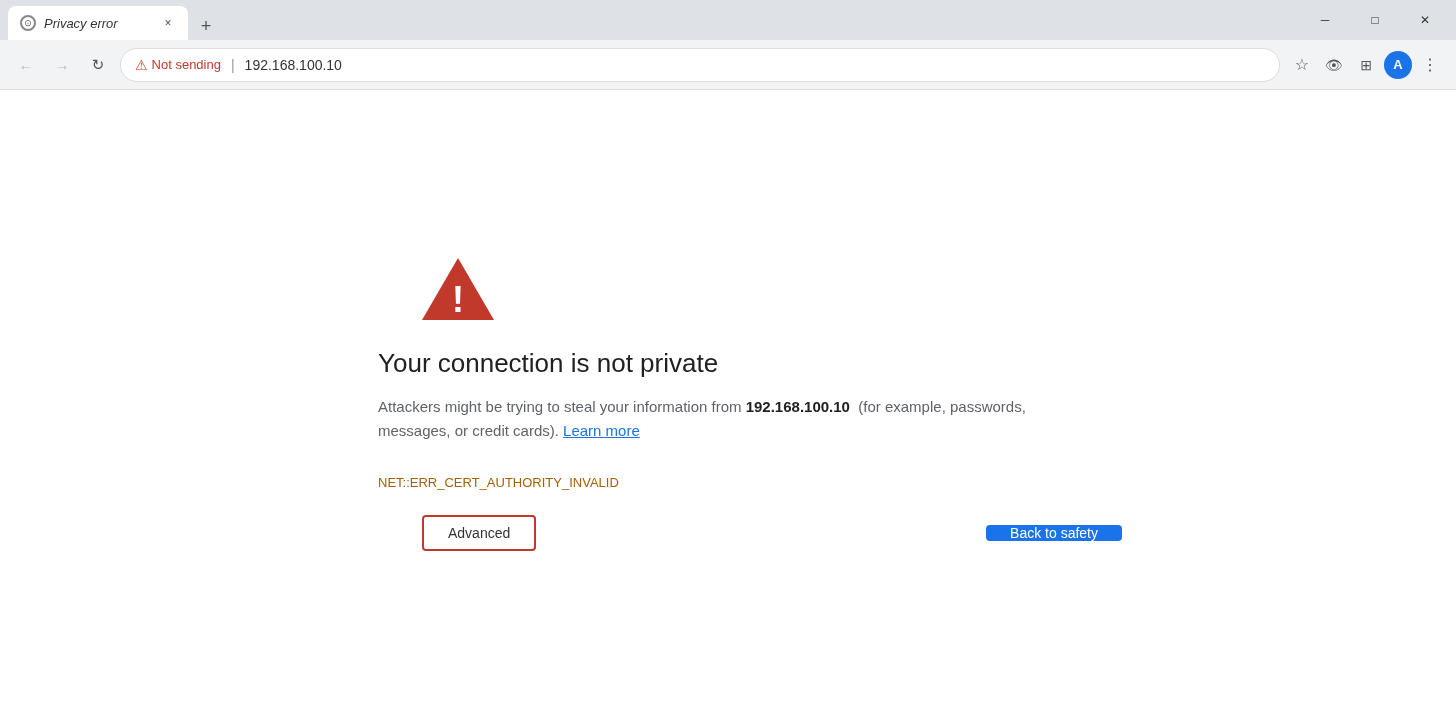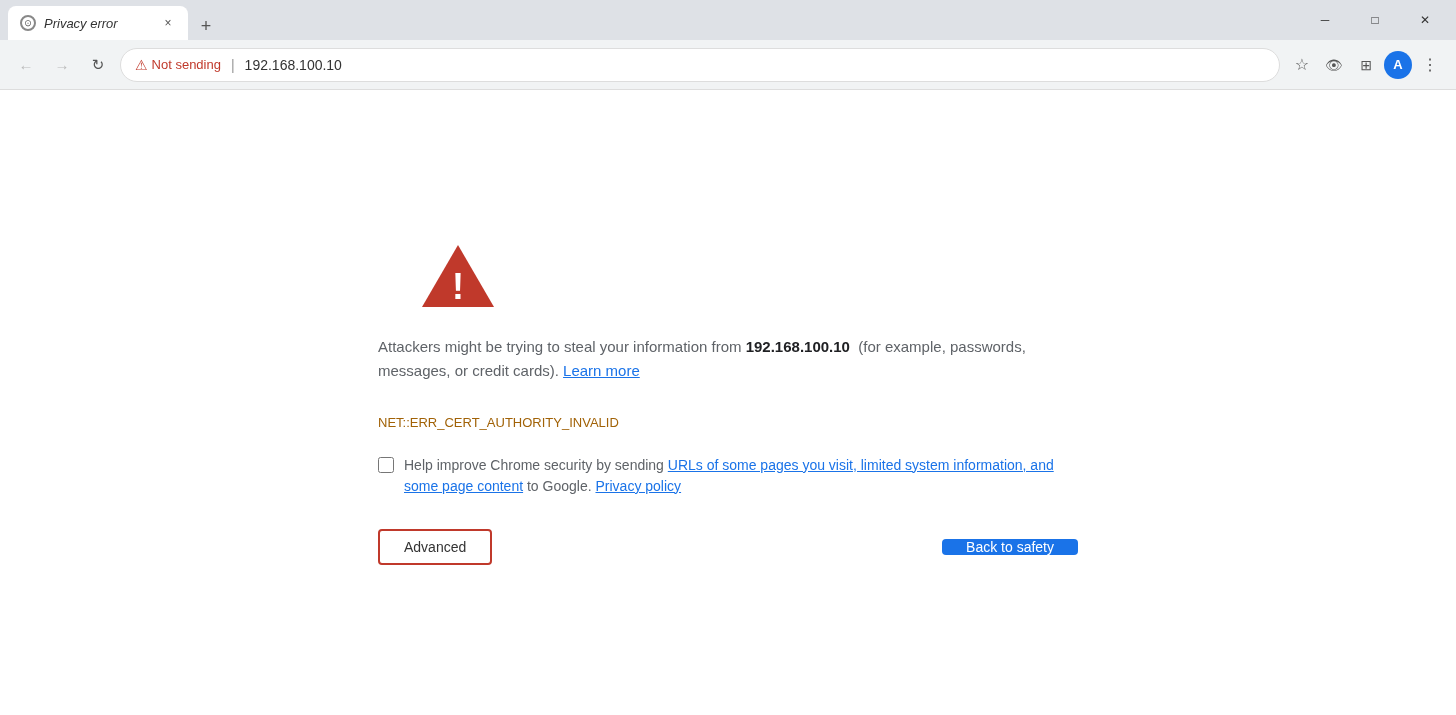--- a/index.html
+++ b/index.html
@@ -233,20 +233,21 @@
       color: #1a73e8;
       text-decoration: underline;
       cursor: pointer;
     }
 
     .button-row {
       display: flex;
       justify-content: space-between;
       width: 100%;
       align-items: center;
+      margin-left: 44px;
     }
 
     .btn-advanced {
       padding: 8px 24px;
       font-size: 14px;
       border: 2px solid #c0392b;
       background: #fff;
       color: #333;
       border-radius: 4px;
       cursor: pointer;
@@ -306,33 +307,28 @@
 </div>
 
 <div class="page-content">
   <div class="error-container">
 
     <svg class="warning-triangle" viewBox="0 0 80 70" xmlns="http://www.w3.org/2000/svg">
       <polygon points="40,4 76,66 4,66" fill="#c0392b"></polygon>
       <text x="40" y="58" text-anchor="middle" font-size="36" font-weight="bold" fill="white">!</text>
     </svg>
 
+    <h1 class="error-title">Your connection is not private</h1>
 
     <p class="error-description">
       <span>Attackers might be trying to steal your information from&nbsp;</span><span class="bold-domain">192.168.100.10</span><span>&nbsp; (for example, passwords, messages, or credit cards).&nbsp;</span><a class="learn-more-link">Learn more</a>
     </p>
 
     <p class="error-code">NET::ERR_CERT_AUTHORITY_INVALID</p>
 
-    <div class="checkbox-section">
-      <input type="checkbox" style="">
-      <span>
-        <span>Help improve Chrome security by sending&nbsp;</span><a class="underline-link">URLs of some pages you visit, limited system information, and some page content</a><span>&nbsp;to Google.&nbsp;</span><a class="underline-link">Privacy policy</a>
-      </span>
-    </div>
 
     <div class="button-row">
       <button class="btn-advanced">Advanced</button>
       <button class="btn-back-to-safety">Back to safety</button>
     </div>
 
   </div>
 </div>
 
 </body></html>

